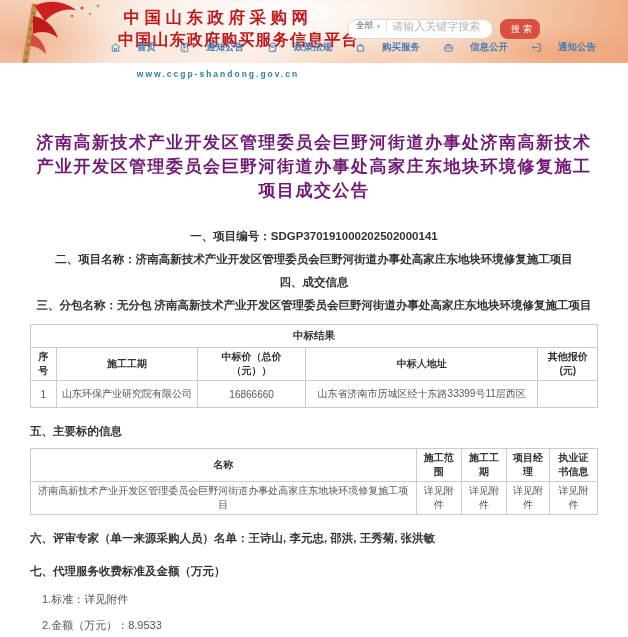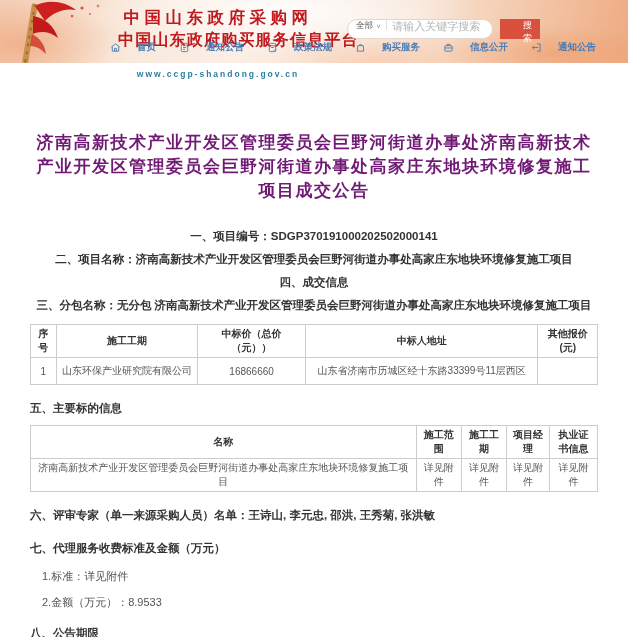--- a/index.html
+++ b/index.html
@@ -28,22 +28,22 @@
   .search-box{
     display:flex; align-items:flex-start; width:146px; height:20px;
     background:#fff; border:1px solid #e3d5cc; border-radius:11px; padding:0 8px;
   }
   .search-cat{ display:flex; align-items:center; gap:3px; font-size:8.5px; color:#555; cursor:pointer; white-space:nowrap; }
   .search-cat .chev{ font-size:7px; color:#999; transform:scaleY(.8); }
   .search-box .divider{ width:1px; height:10px; background:#e0e0e0; margin:0 5px; }
   .search-input{ border:none; outline:none; flex:1; min-width:0; font-size:11px; color:#333; background:transparent; }
   .search-input::placeholder{ color:#b5b5b5; }
   .search-btn{
-    width:40px; height:20px; border:none; border-radius:0; background:#d9503f; color:#fff;
-    font-size:9px; letter-spacing:3px; cursor:pointer; font-family:inherit; padding-left:18px;
+    width:40px; height:20px; border:none; border-radius:8px; background:#d9503f; color:#fff;
+    font-size:9px; letter-spacing:3px; cursor:pointer; font-family:inherit; padding-left:6px;
   }
   .nav{ position:absolute; left:110px; top:41px; display:flex; align-items:center; gap:23px; }
   .nav-item{ display:flex; align-items:center; gap:16px; color:#4a7db6; font-size:9.5px; font-weight:bold; text-decoration:none; cursor:pointer; white-space:nowrap; }
   .nav-icon{ width:11px; height:11px; }
   
   .content{ padding:0 30px; }
   .doc-title{
     margin-top:68px; text-align:center; font-size:17px; font-weight:bold;
     color:#701a75; line-height:24px; letter-spacing:1.5px;
   }
@@ -151,20 +151,23 @@
 
   <table class="tbl">
     <colgroup>
         <col style="width:4.5%">
         <col style="width:25%">
         <col style="width:19%">
         <col style="width:41%">
         <col style="width:10.5%">
       </colgroup>
     <tbody>
+      <tr class="cap">
+          <td colspan="5">中标结果</td>
+        </tr>
       <tr class="hdr">
         <td>序号</td>
         <td>施工工期</td>
         <td>中标价（总价（元））</td>
         <td>中标人地址</td>
         <td>其他报价(元)</td>
       </tr>
       <tr class="row">
         <td>1</td>
         <td>山东环保产业研究院有限公司</td>

